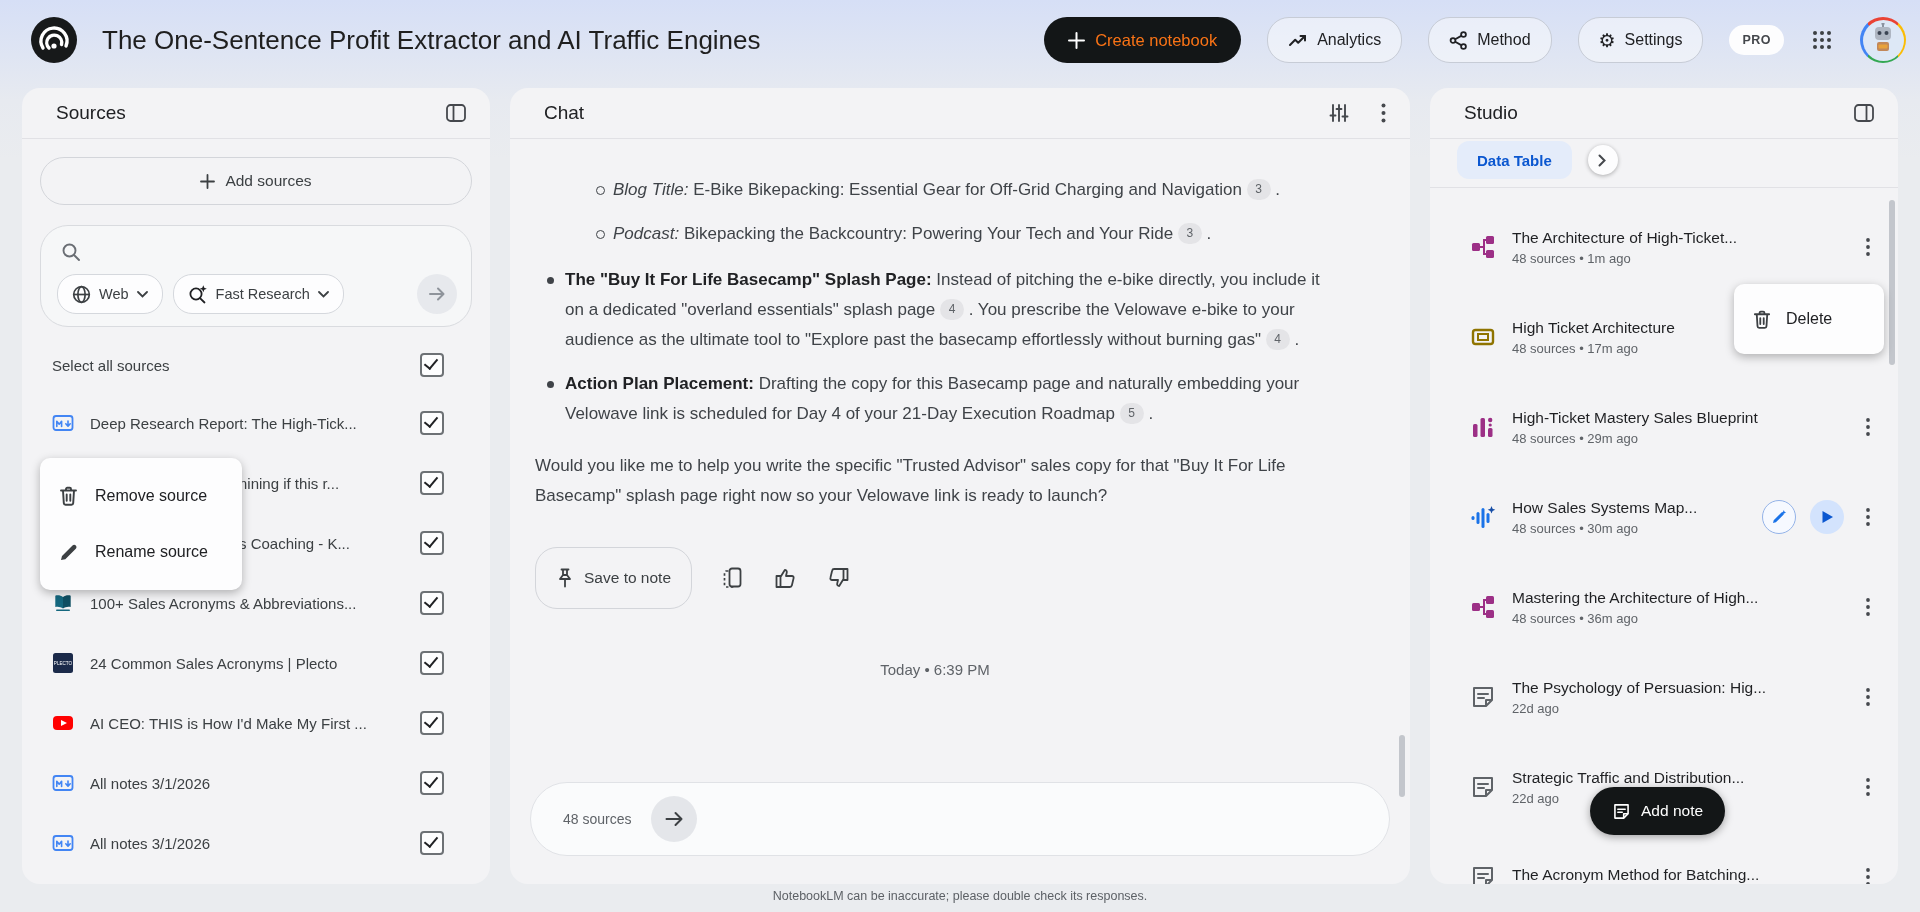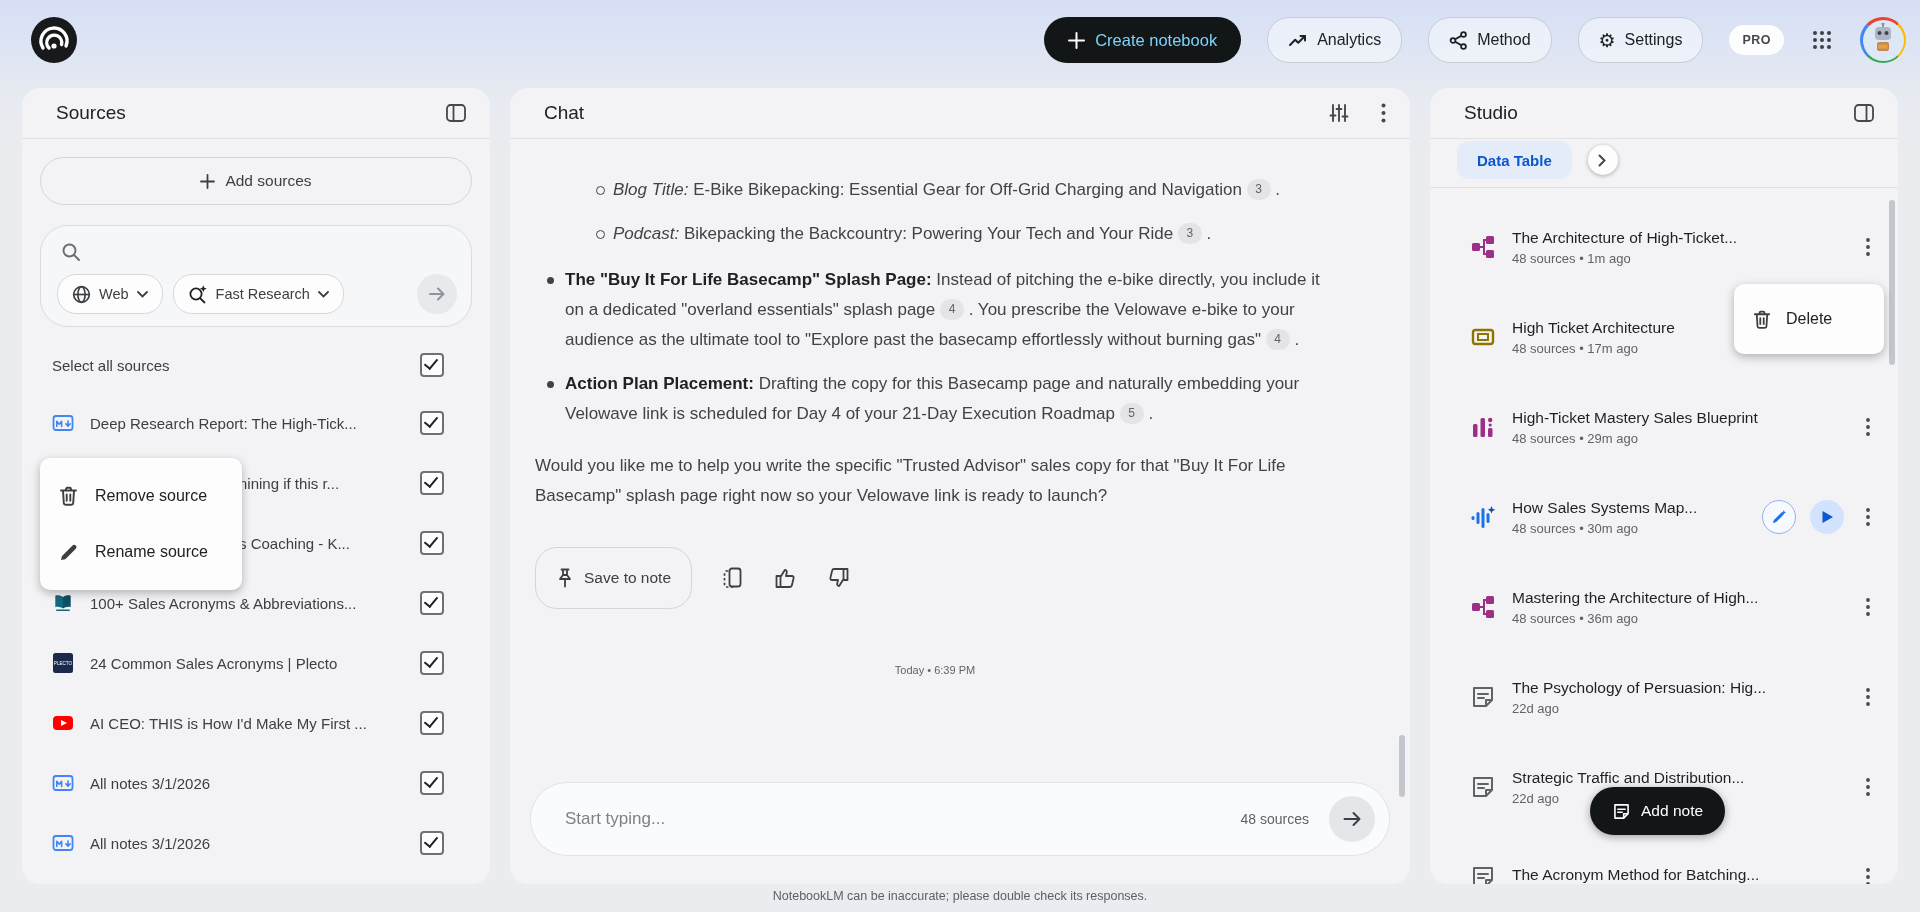--- a/index.html
+++ b/index.html
@@ -6,21 +6,21 @@
   body{font-family:"Liberation Sans",sans-serif;background:#e9ebf0;}
   .page{position:relative;width:1920px;height:912px;overflow:hidden;
         background:linear-gradient(180deg,#d6dff6 0px,#dfe5f3 55px,#e7eaf0 100px,#eaecef 160px,#eaecef 100%);}
   svg{display:block;}
   
   .topbar{position:absolute;left:0;top:0;right:0;height:80px;display:flex;align-items:center;padding-left:30px;}
   .logo{width:48px;height:48px;flex:0 0 auto;}
   .nb-title{margin-left:24px;font-size:26px;color:#1f1f1f;white-space:nowrap;}
   .top-right{position:absolute;right:14px;top:0;height:80px;display:flex;align-items:center;gap:26px;}
   .btn-dark{display:inline-flex;align-items:center;gap:10px;height:46px;padding:0 24px;border-radius:23px;
-            background:#131617;color:#7dd3fc;font-size:16.5px;cursor:pointer;}
+            background:#131617;color:#f97316;font-size:16.5px;cursor:pointer;}
   .pill{display:inline-flex;align-items:center;gap:9px;height:44px;padding:0 20px;border-radius:22px;
         border:1px solid #c7ccd6;background:rgba(255,255,255,.45);font-size:16px;color:#202124;cursor:pointer;}
   .pro{height:30px;padding:0 13px;border-radius:15px;background:#fdfdfe;color:#44474c;font-size:12.5px;
        font-weight:bold;display:inline-flex;align-items:center;letter-spacing:.5px;}
   .avatar{width:46px;height:46px;border-radius:50%;padding:2.5px;box-sizing:border-box;
           background:conic-gradient(#ea4335 0 12%,#fbbc04 12% 38%,#34a853 38% 62%,#4285f4 62% 88%,#ea4335 88% 100%);}
   .avatar .inner{width:100%;height:100%;border-radius:50%;background:#dde8f6;display:flex;align-items:center;justify-content:center;overflow:hidden;}
   
   .panel{position:absolute;top:88px;height:796px;background:#f3f3f5;border-radius:18px;overflow:hidden;}
   .p-sources{left:22px;width:468px;}
@@ -61,21 +61,21 @@
   .sub-b{position:relative;padding-left:78px;margin-bottom:14px;}
   .sub-b .mk{position:absolute;left:61px;top:11px;width:7px;height:7px;border:1.8px solid #3f4348;border-radius:50%;}
   .main-b{position:relative;padding-left:30px;margin-bottom:14px;}
   .main-b .mk{position:absolute;left:12px;top:12px;width:7px;height:7px;background:#3f4348;border-radius:50%;}
   .cite{display:inline-block;min-width:10px;text-align:center;background:#e4e4e7;color:#5f6368;border-radius:11px;
         font-size:12px;line-height:21px;padding:0 7px;vertical-align:2px;cursor:pointer;}
   .closing{margin-bottom:36px;}
   .act-row{display:flex;align-items:center;gap:30px;margin-top:26px;}
   .save-note{display:inline-flex;align-items:center;gap:10px;height:44px;padding:8px 20px;border:1px solid #d3d5da;
              border-radius:22px;font-size:15.5px;color:#3c4043;cursor:pointer;}
-  .tstamp{text-align:center;margin-top:46px;font-size:11px;color:#5f6368;}
+  .tstamp{text-align:center;margin-top:46px;font-size:15px;color:#5f6368;}
   .chat-input{position:absolute;left:20px;right:20px;bottom:28px;height:74px;border:1.5px solid #e0e2e6;
               border-radius:37px;background:#fafbfc;display:flex;align-items:center;padding:0 14px 0 32px;box-sizing:border-box;}
   .chat-input input{flex:1;border:none;outline:none;background:transparent;font-size:17px;color:#3c4043;font-family:inherit;}
   .chat-input input::placeholder{color:#7d8288;}
   .src-count{font-size:14px;color:#5f6368;margin-right:20px;white-space:nowrap;}
   .send-btn{width:46px;height:46px;border-radius:50%;background:#e4e6ea;display:flex;align-items:center;justify-content:center;cursor:pointer;}
   .footer{position:absolute;left:510px;width:900px;top:889px;text-align:center;font-size:12.5px;color:#5d6166;}
   .scrollthumb{position:absolute;width:6px;border-radius:3px;background:#c3c6cc;}
   
   .chip-strip{display:flex;align-items:center;padding:2px 0 8px 27px;border-bottom:1px solid #e1e1e5;}
@@ -108,20 +108,21 @@
 
   <div class="topbar">
     <div class="logo">
       <svg width="48" height="48" viewBox="0 0 48 48">
           <circle cx="24" cy="24" r="23" fill="#17191a"></circle>
         <path d="M13 32 A 13 13 0 1 1 36 30" stroke="#fff" stroke-width="3.4" fill="none" stroke-linecap="round"></path>
         <path d="M19 32 A 7.5 7.5 0 1 1 31.5 28.5" stroke="#fff" stroke-width="3.4" fill="none" stroke-linecap="round"></path>
         <circle cx="24" cy="30" r="2.6" fill="#fff"></circle>
         </svg>
     </div>
+    <div class="nb-title">The One-Sentence Profit Extractor and AI Traffic Engines</div>
     <div class="top-right">
       <div class="btn-dark">
         <span>
             <svg width="17" height="17" viewBox="0 0 17 17">
               <path d="M8.5 1v15M1 8.5h15" stroke="#fff" stroke-width="2" stroke-linecap="round"></path>
             </svg>
           </span>
         <span>Create notebook</span>
       </div>
       <div class="pill">
@@ -415,21 +416,20 @@
             </svg>
         </span>
       </div>
 
       <div class="tstamp">Today • 6:39 PM</div>
     </div>
 
     <div class="scrollthumb" style="right:5px;top:647px;height:62px;"></div>
 
     <div class="chat-input">
-      <input type="text" placeholder="Start typing..." style="">
       <span class="src-count">48 sources</span>
       <span class="send-btn">
         <svg width="22" height="22" viewBox="0 0 22 22">
             <path d="M3.5 11h15M12.5 5l6 6-6 6" stroke="#3c4043" stroke-width="2" fill="none" stroke-linecap="round" stroke-linejoin="round"></path>
           </svg>
       </span>
     </div>
   </div>
 
   <div class="panel p-studio">

